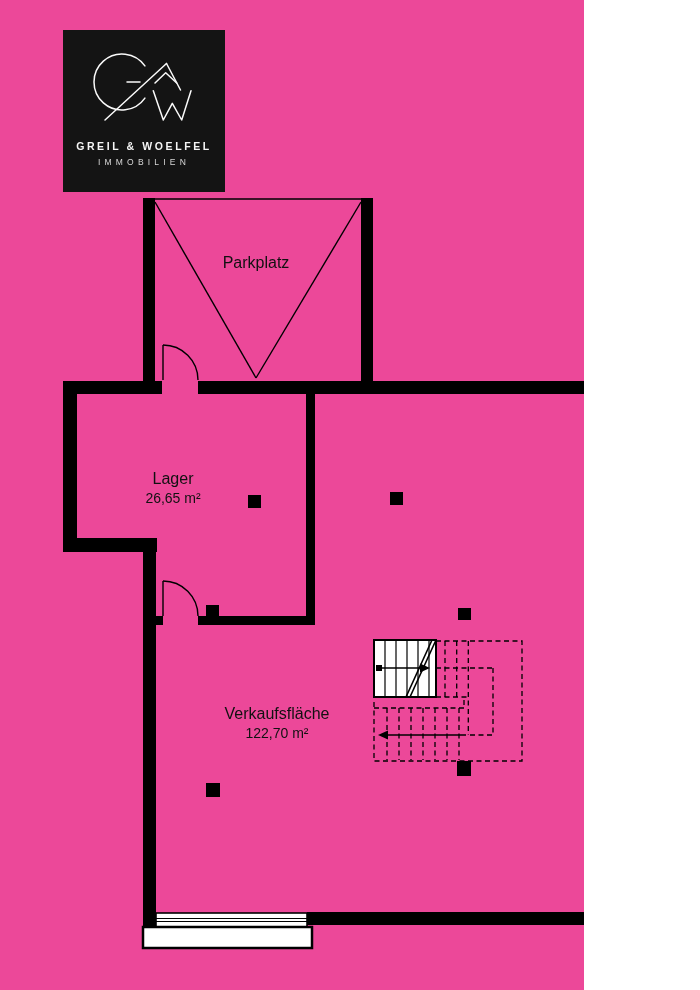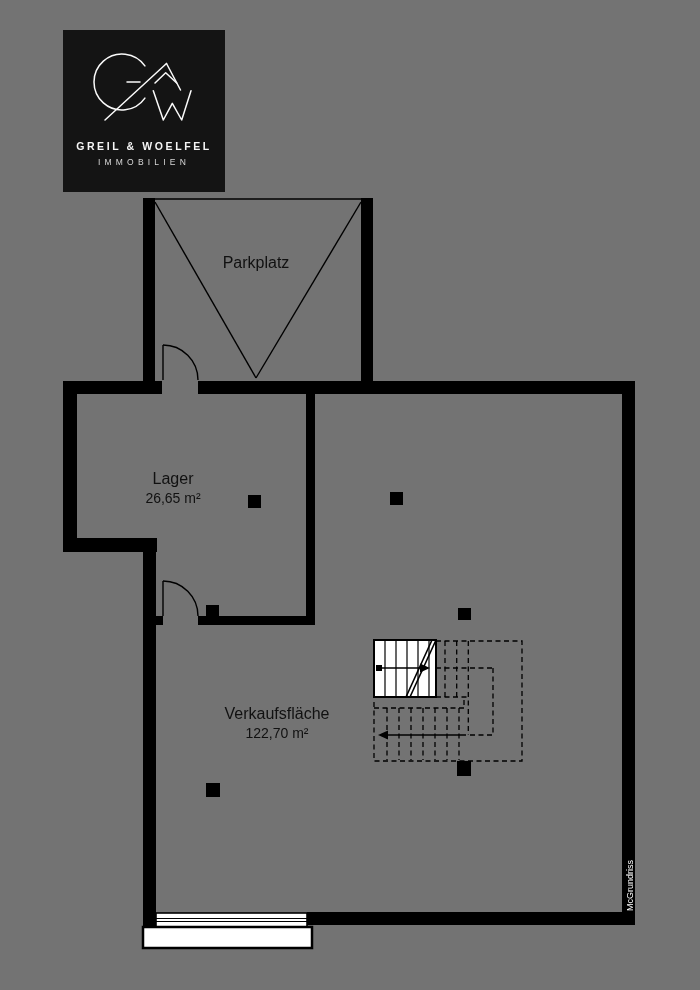--- a/index.html
+++ b/index.html
@@ -5,23 +5,23 @@
   html, body {
     margin: 0;
     padding: 0;
     background: #ffffff;
     width: 700px;
     height: 990px;
     font-family: "Liberation Sans", sans-serif;
   }
   .canvas {
     position: relative;
-    width: 700px;
+    width: 584px;
     height: 990px;
-    background: #737373;
+    background: #ec4899;
     overflow: hidden;
   }
   svg { position: absolute; top: 0; left: 0; }
   .wall { fill: #000000; stroke: none; }
   .thin { stroke: #000000; stroke-width: 1.6; fill: none; }
   .vline { stroke: #000000; stroke-width: 1.4; fill: none; }
   .tread { stroke: #000000; stroke-width: 1.2; fill: none; }
   .dash { stroke: #000000; stroke-width: 1.3; fill: none; stroke-dasharray: 5 3.5; }
   .room-label { font-family: "Liberation Sans", sans-serif; font-size: 16px; fill: #111111; text-anchor: middle; }
   .area-label { font-family: "Liberation Sans", sans-serif; font-size: 14px; fill: #111111; text-anchor: middle; }

